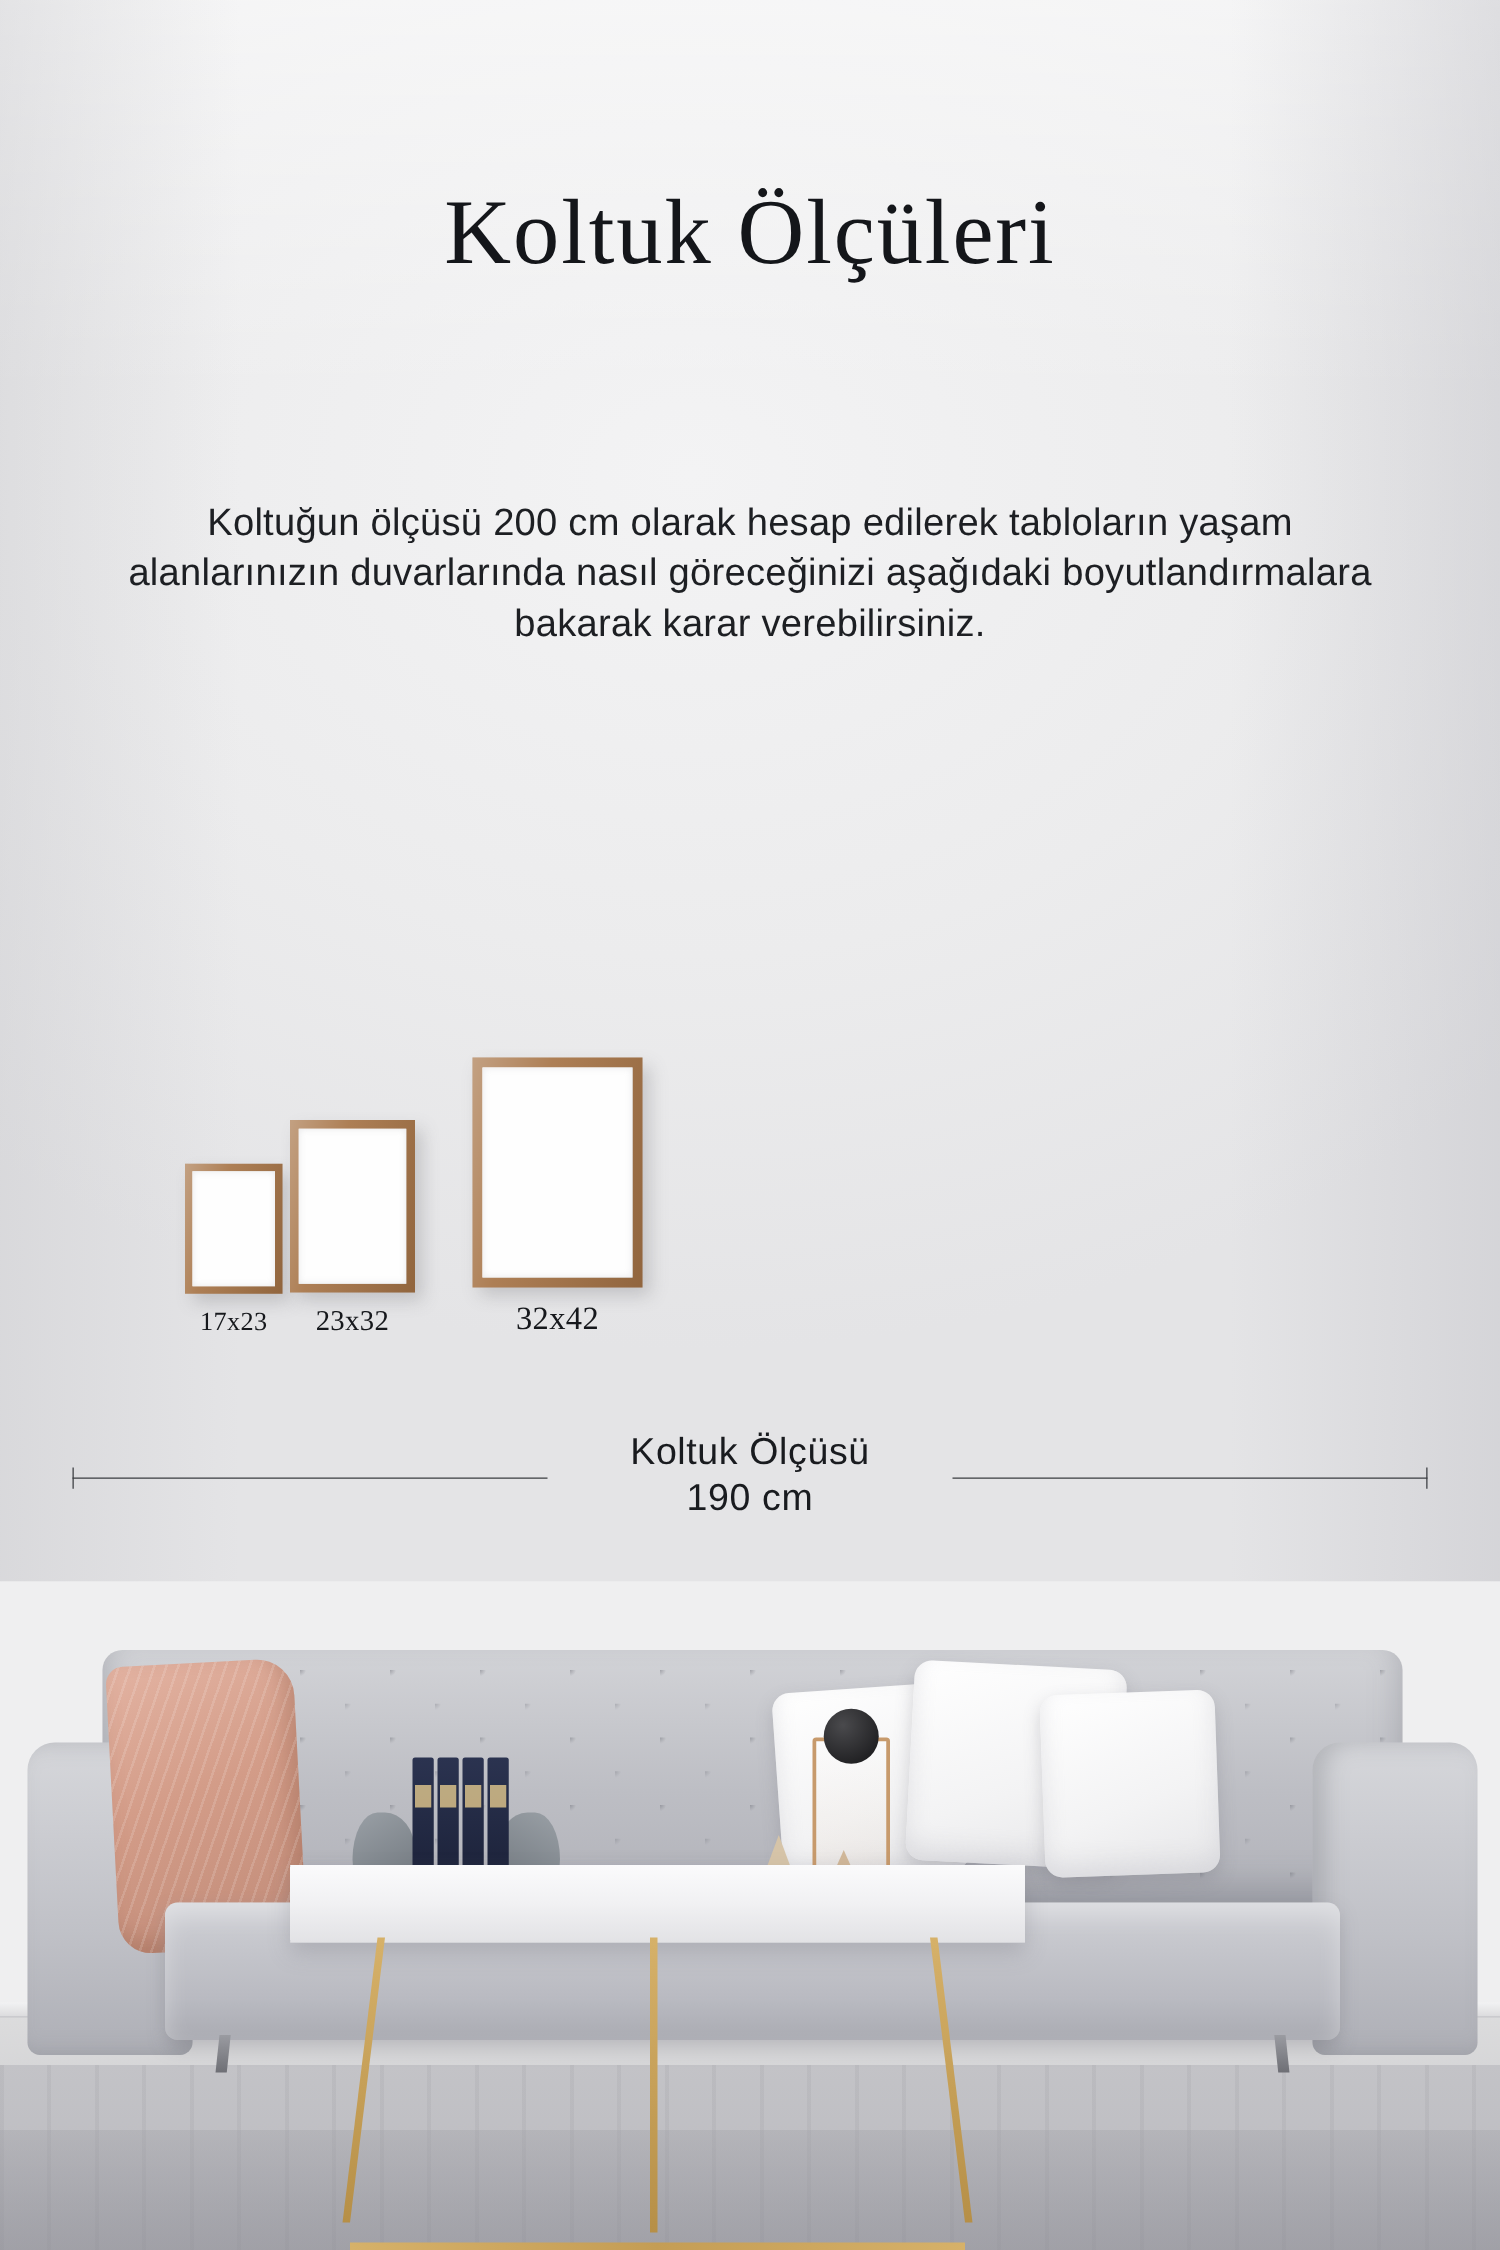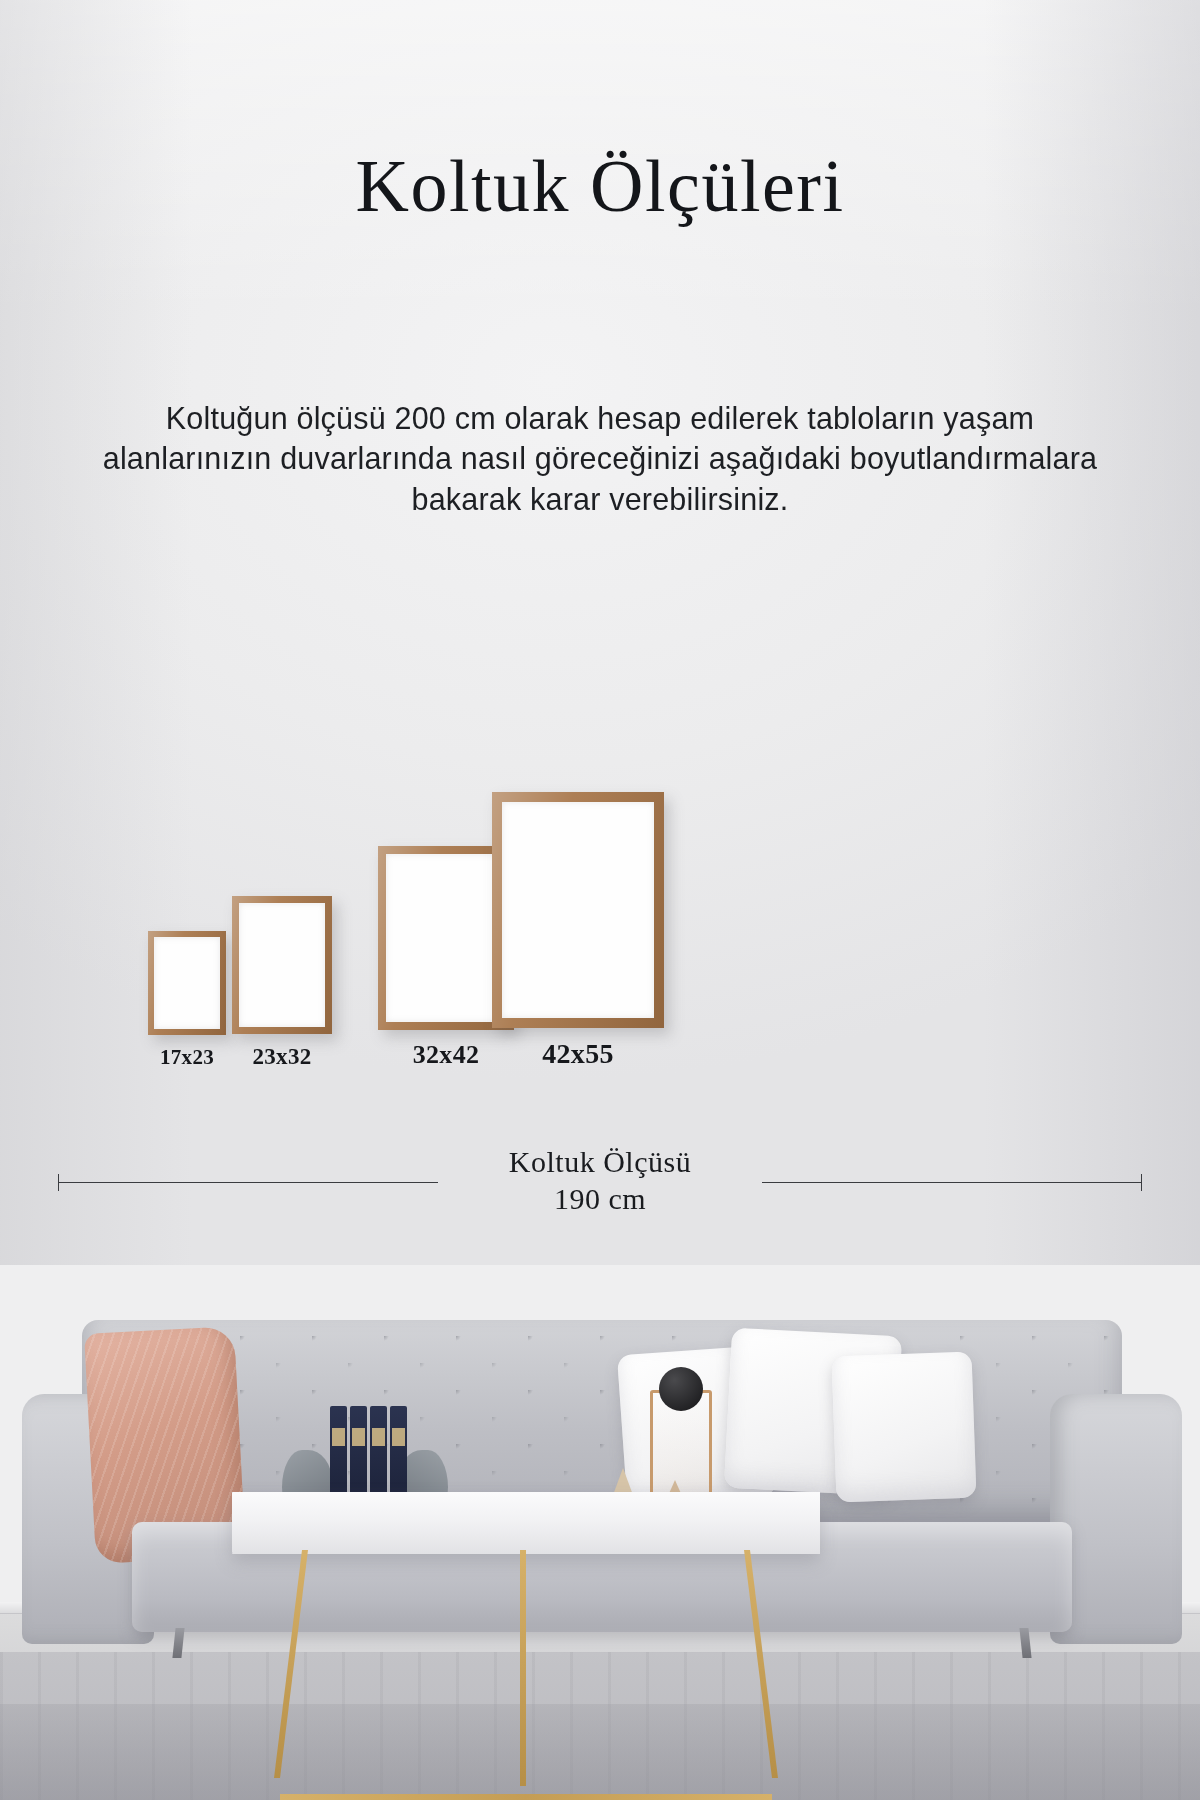--- a/index.html
+++ b/index.html
@@ -65,21 +65,20 @@
     letter-spacing: 0.2px;
   }
 
   
   .frames {
     position: absolute;
     left: 0;
     top: 670px;
     width: 1044px;
     height: 400px;
-    font-weight: bold;
   }
   .frame-item {
     position: absolute;
     bottom: 0;
     display: flex;
     flex-direction: column;
     align-items: center;
   }
   .frame {
     position: relative;
@@ -138,21 +137,21 @@
     background: #3a3c40;
   }
   .measure-cap.left  { left: 58px; }
   .measure-cap.right { right: 58px; }
   .measure-text {
     position: absolute;
     left: 50%;
     transform: translateX(-50%);
     top: 14px;
     text-align: center;
-    font-family: Liberation Serif, serif;
+    font-family: Liberation Sans, sans-serif;
     font-weight: 300;
     color: #191b1f;
     line-height: 1.22;
   }
   .measure-text .l1 { font-size: 30px; letter-spacing: 0.5px; }
   .measure-text .l2 { font-size: 30px; letter-spacing: 0.5px; }
 
   
   .scene {
     position: absolute;
@@ -379,26 +378,20 @@
     <div class="frame-label" style="font-size:23px;">23x32</div>
   </div>
 
   <div class="frame-item" style="left:342px;padding-left:36px;">
     <div class="frame" style="--bw:8px; width:136px; height:184px; border-width:8px;">
       <div class="frame-inner"></div>
     </div>
     <div class="frame-label" style="font-size:26px;">32x42</div>
   </div>
 
-  <div class="frame-item" style="left:492px;">
-    <div class="frame" style="--bw:10px; width:172px; height:236px; border-width:10px;">
-      <div class="frame-inner"></div>
-    </div>
-    <div class="frame-label" style="font-size:28px;">42x55</div>
-  </div>
 
 
 </div>
 
 <div class="measure">
   <div class="measure-line left"></div>
   <div class="measure-line right"></div>
   <div class="measure-cap left"></div>
   <div class="measure-cap right"></div>
   <div class="measure-text">

